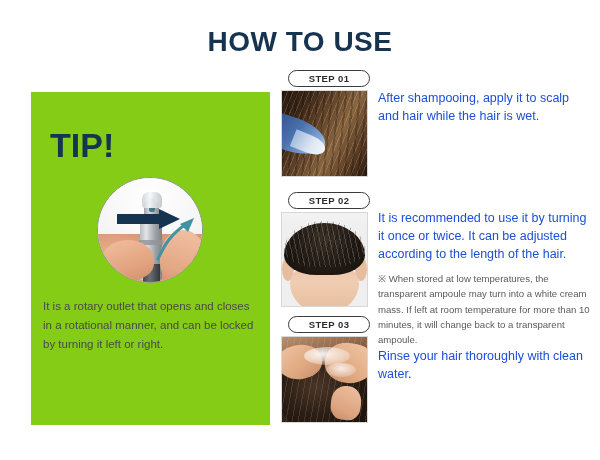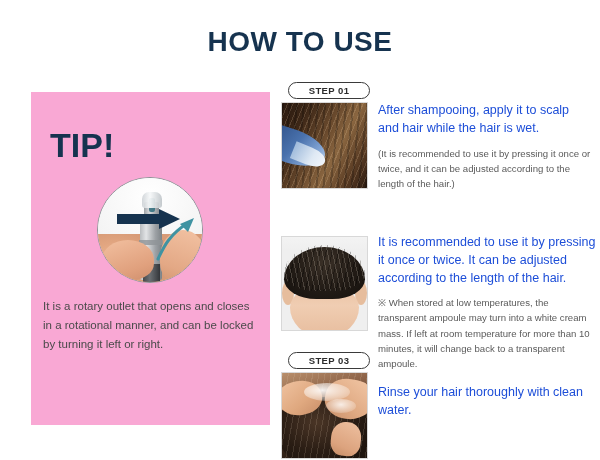--- a/index.html
+++ b/index.html
@@ -30,21 +30,21 @@
     font-family: "Liberation Sans", sans-serif;
   }
 
   
   .tip-panel {
     position: absolute;
     left: 31px;
     top: 92px;
     width: 239px;
     height: 333px;
-    background: #f9a8d4;
+    background: #84cc16;
   }
   .tip-heading {
     position: absolute;
     left: 19px;
     top: 36px;
     font-size: 34px;
     font-weight: bold;
     color: #16334f;
     letter-spacing: 0px;
     line-height: 1;
@@ -182,21 +182,20 @@
 
   
   .steps {
     position: absolute;
     left: 281px;
     top: 70px;
     width: 312px;
   }
   .step {
     position: relative;
-    margin-top: 12px;
   }
   .step-badge {
     position: absolute;
     left: 7px;
     top: 0;
     width: 82px;
     height: 17px;
     border: 1px solid #3a3a3a;
     border-radius: 9px;
     box-sizing: border-box;
@@ -447,35 +446,35 @@
     <div class="step-badge">STEP 01</div>
     <div class="step-photo" style="height:87px;">
       <div class="ph ph1"></div>
       <div class="ph1-strands"></div>
       <div class="ph1-strands2"></div>
       <div class="ph1-tip"></div>
       <div class="ph1-tip2"></div>
     </div>
     <div class="step-text" style="top:20px; width:215px;">
       <div class="step-head">After shampooing, apply it to scalp and hair while the hair is wet.</div>
-      <div class="step-note">(It is recommended to use it by pressing it once or twice, and it can be adjusted according to the length of the hair.)</div>
     </div>
   </div>
 
   <div class="step" style="height:124px;">
+    <div class="step-badge">STEP 02</div>
     <div class="step-photo" style="height:95px;">
       <div class="ph ph2"></div>
       <div class="ph2-earL"></div>
       <div class="ph2-earR"></div>
       <div class="ph2-face"></div>
       <div class="ph2-hair"></div>
       <div class="ph2-spikes"></div>
     </div>
     <div class="step-text" style="top:18px; width:218px;">
-      <div class="step-head">It is recommended to use it by pressing it once or twice. It can be adjusted according to the length of the hair.</div>
+      <div class="step-head">It is recommended to use it by turning it once or twice. It can be adjusted according to the length of the hair.</div>
       <div class="step-note">※ When stored at low temperatures, the transparent ampoule may turn into a white cream mass. If left at room temperature for more than 10 minutes, it will change back to a transparent ampoule.</div>
     </div>
   </div>
 
   <div class="step" style="height:110px;padding-left:32px;">
     <div class="step-badge">STEP 03</div>
     <div class="step-photo" style="height:87px;">
       <div class="ph ph3"></div>
       <div class="ph3-hair"></div>
       <div class="ph3-sheen"></div>

